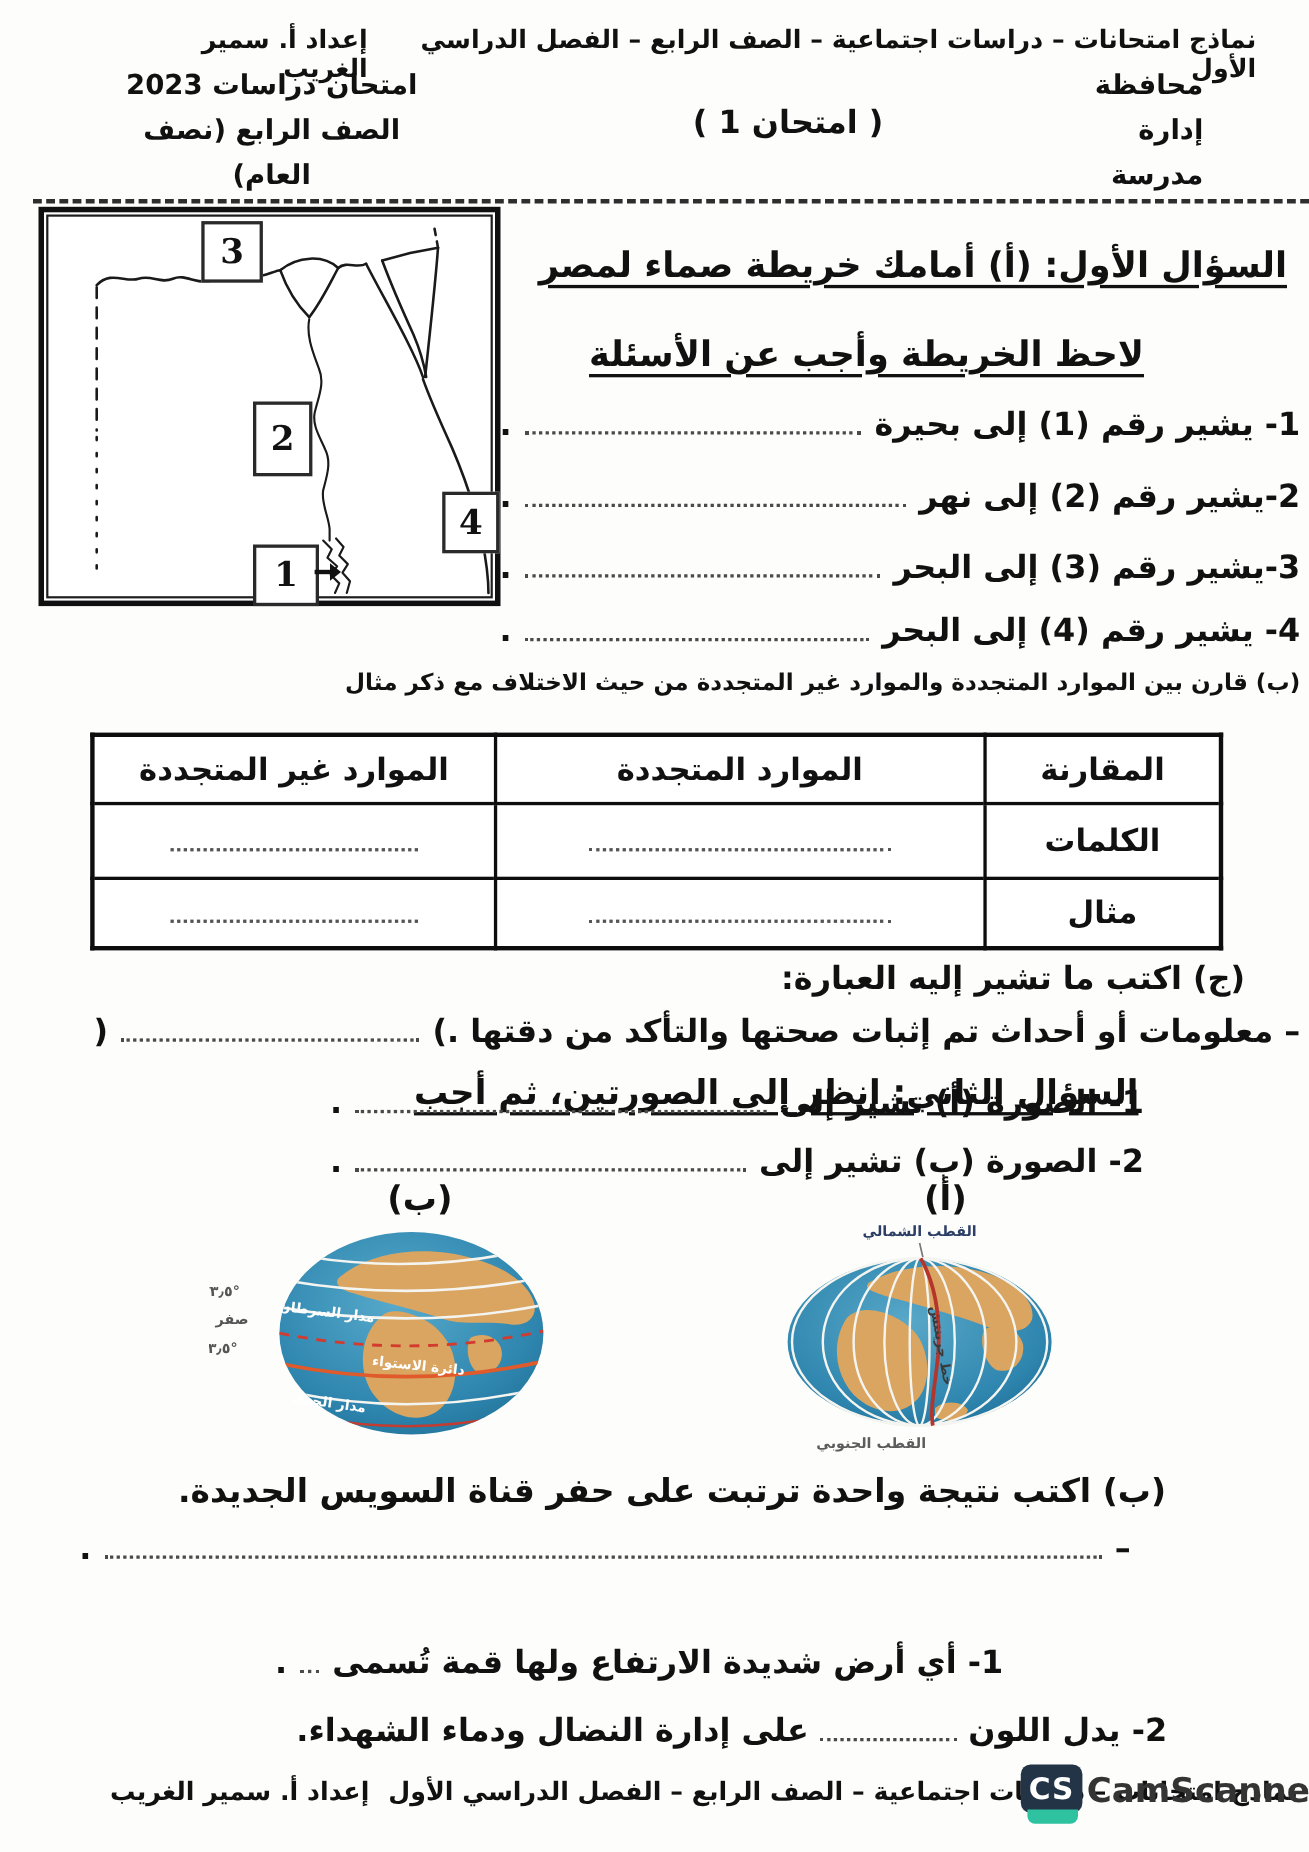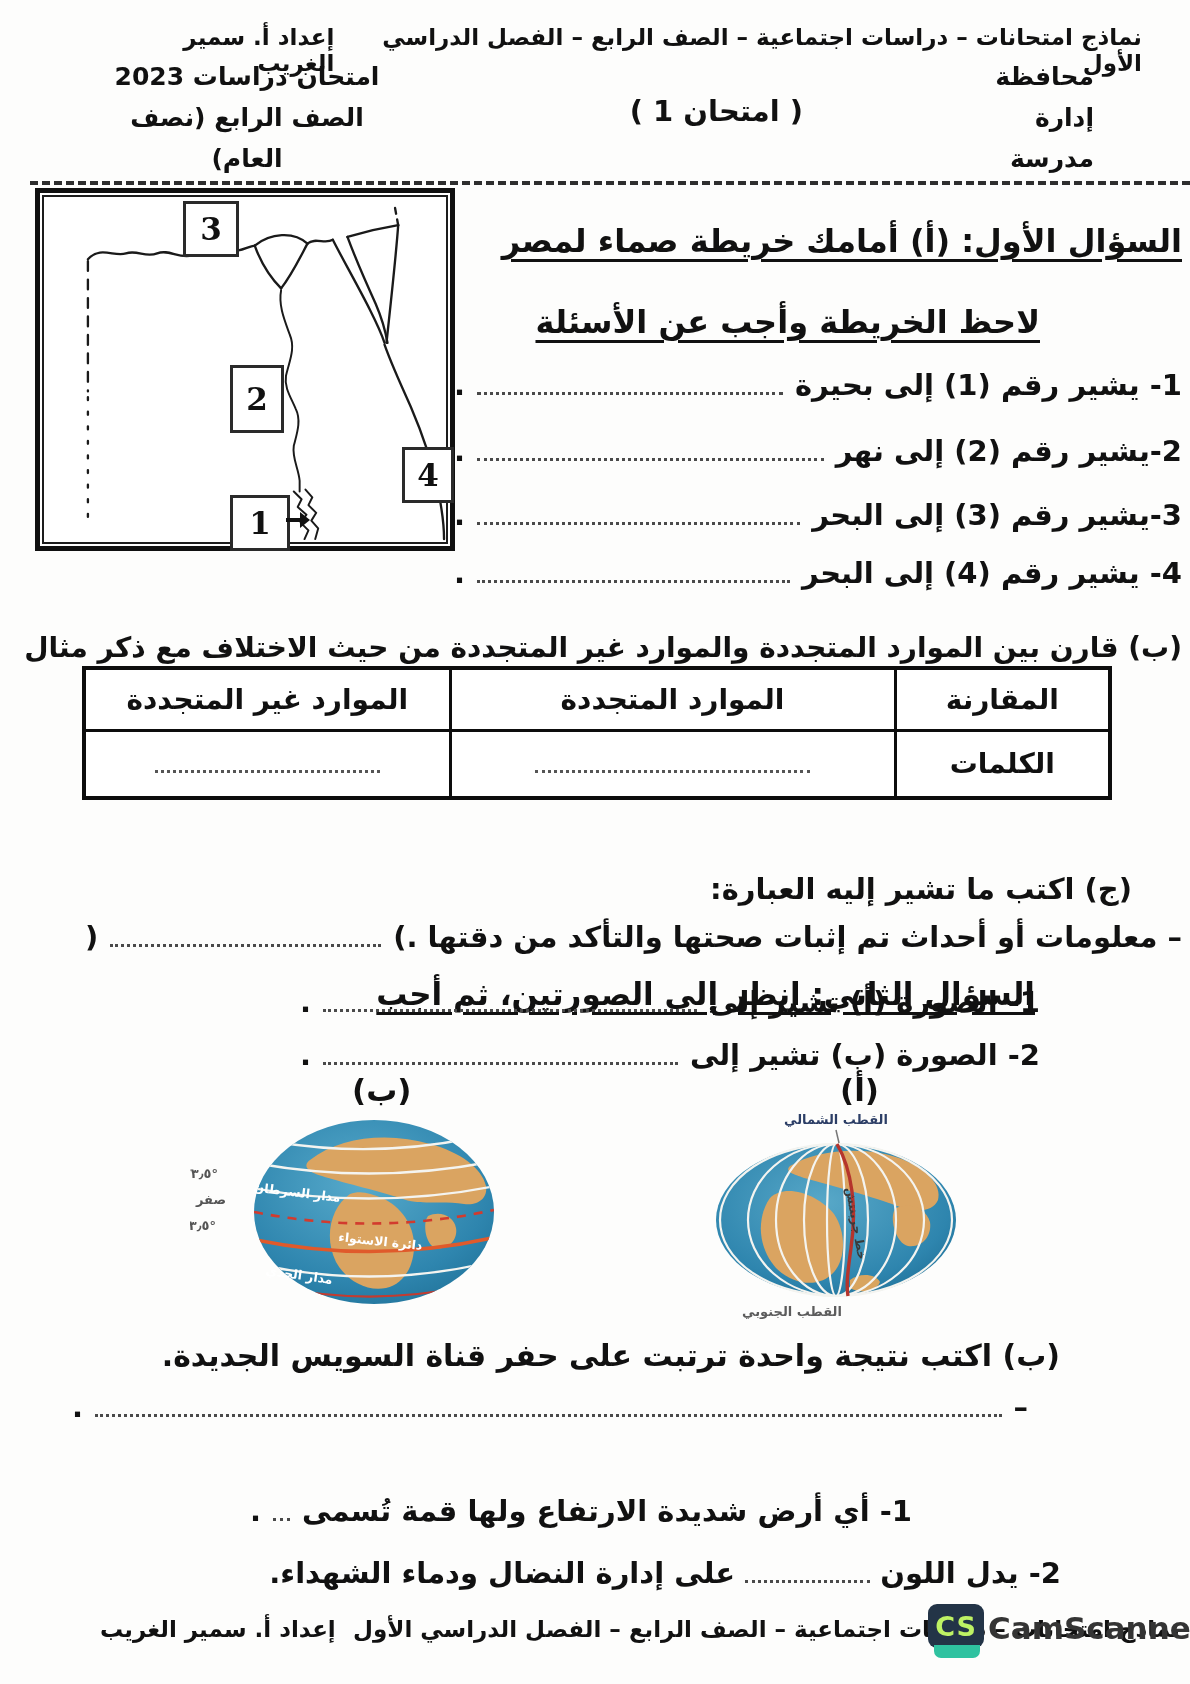--- a/index.html
+++ b/index.html
@@ -28,21 +28,21 @@
       border-left:10px solid #111;border-top:8px solid transparent;border-bottom:8px solid transparent;}
   
   table.cmp{border-collapse:collapse;border:4px solid #0d0d0d;direction:rtl;table-layout:fixed;background:#fff;}
   table.cmp th,table.cmp td{border:3px solid #0d0d0d;text-align:center;vertical-align:middle;
       font-weight:bold;font-size:28px;padding:0;}
   .cellDots{display:inline-block;width:62%;border-bottom:3px dotted #555;height:0;}
   
   .globe-label{font-size:31px;font-weight:bold;}
   
   .cs-badge{left:928px;top:1604px;width:56px;height:44px;background:#233447;border-radius:9px;
-            display:flex;align-items:center;justify-content:center;color:#bef264;font-size:27px;
+            display:flex;align-items:center;justify-content:center;color:#ffffff;font-size:27px;
             font-weight:bold;z-index:6;font-family:"DejaVu Sans",sans-serif;letter-spacing:1px;}
   .cs-teal{left:934px;top:1645px;width:46px;height:13px;background:#2fc2a0;border-radius:0 0 7px 7px;z-index:7;}
   .cs-text{left:988px;top:1610px;font-size:31px;font-weight:bold;color:#343434;z-index:6;
            font-family:"DejaVu Sans",sans-serif;direction:ltr;}
   .footer-line{top:1616px;right:10px;left:100px;display:flex;justify-content:space-between;
                font-size:23px;font-weight:bold;z-index:2;}
 </style>
 </head>
 <body>
 
@@ -101,21 +101,21 @@
       </svg>
       
       <div class="map-box" style="left:139px;top:4px;width:50px;height:50px;">3</div>
       <div class="map-box" style="left:186px;top:168px;width:48px;height:62px;">2</div>
       <div class="map-box" style="left:358px;top:250px;width:46px;height:50px;">4</div>
       <div class="map-box" style="left:186px;top:298px;width:54px;height:50px;">1</div>
       <div class="arrow-shaft" style="left:242px;top:321px;width:14px;"></div>
     </div>
   </div>
 
-  <div class="abs b uline" style="top:222px;right:8px;font-size:32px;">السؤال الأول: (أ) أمامك خريطة صماء لمصر</div>
+  <div class="abs b uline" style="top:222px;right:20px;font-size:32px;">السؤال الأول: (أ) أمامك خريطة صماء لمصر</div>
   <div class="abs b uline" style="top:303px;right:150px;font-size:32px;">لاحظ الخريطة وأجب عن الأسئلة</div>
 
   <div class="abs qline" style="top:368px;right:8px;width:728px;">
     <span>1- يشير رقم (1) إلى بحيرة</span>
     <span class="dots"></span>
     <span>.</span>
   </div>
   <div class="abs qline" style="top:434px;right:8px;width:728px;">
     <span>2-يشير رقم (2) إلى نهر</span>
     <span class="dots"></span>
@@ -125,36 +125,41 @@
     <span>3-يشير رقم (3) إلى البحر</span>
     <span class="dots"></span>
     <span>.</span>
   </div>
   <div class="abs qline" style="top:556px;right:8px;width:728px;">
     <span>4-  يشير رقم (4) إلى البحر</span>
     <span class="dots"></span>
     <span>.</span>
   </div>
 
-  <div class="abs b" style="top:608px;right:8px;left:8px;font-size:28px;margin-top:23px;">(ب) قارن بين الموارد المتجددة والموارد غير المتجددة من حيث الاختلاف مع ذكر مثال</div>
+  <div class="abs b" style="top:608px;right:8px;left:8px;font-size:21px;">(ب) قارن بين الموارد المتجددة والموارد غير المتجددة من حيث الاختلاف مع ذكر مثال</div>
 
   <table class="cmp abs" style="top:666px;right:78px;width:1026px;">
     <colgroup>
         <col style="width:215px">
         <col style="width:445px">
         <col style="width:366px">
       </colgroup>
     <tbody>
         <tr style="height:62px">
       <th>المقارنة</th>
       <th>الموارد المتجددة</th>
       <th>الموارد غير المتجددة</th>
     </tr>
     <tr style="height:68px">
       <td>الكلمات</td>
+      <td><span class="cellDots"></span></td>
+      <td><span class="cellDots"></span></td>
+    </tr>
+    <tr style="height:64px">
+      <td>مثال</td>
       <td><span class="cellDots"></span></td>
       <td><span class="cellDots"></span></td>
     </tr>
   </tbody>
     </table>
 
   <div class="abs b" style="top:872px;right:58px;font-size:29px;">(ج) اكتب ما تشير إليه العبارة:</div>
   <div class="abs qline" style="top:920px;right:8px;left:85px;">
     <span>– معلومات أو أحداث تم إثبات صحتها والتأكد من دقتها .</span>
     <span dir="ltr">(</span>

